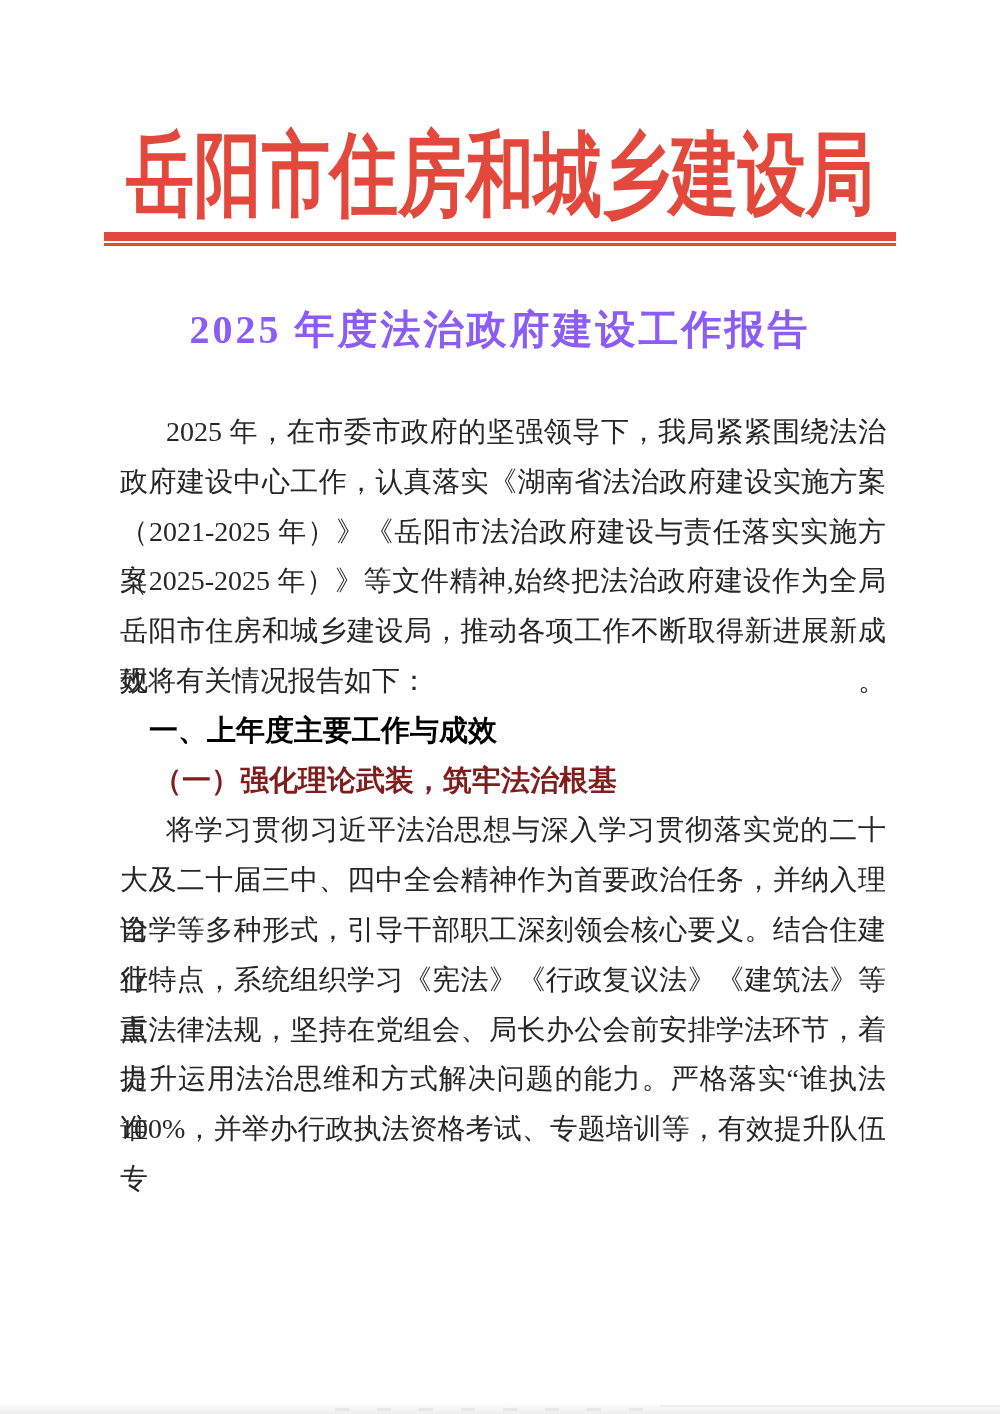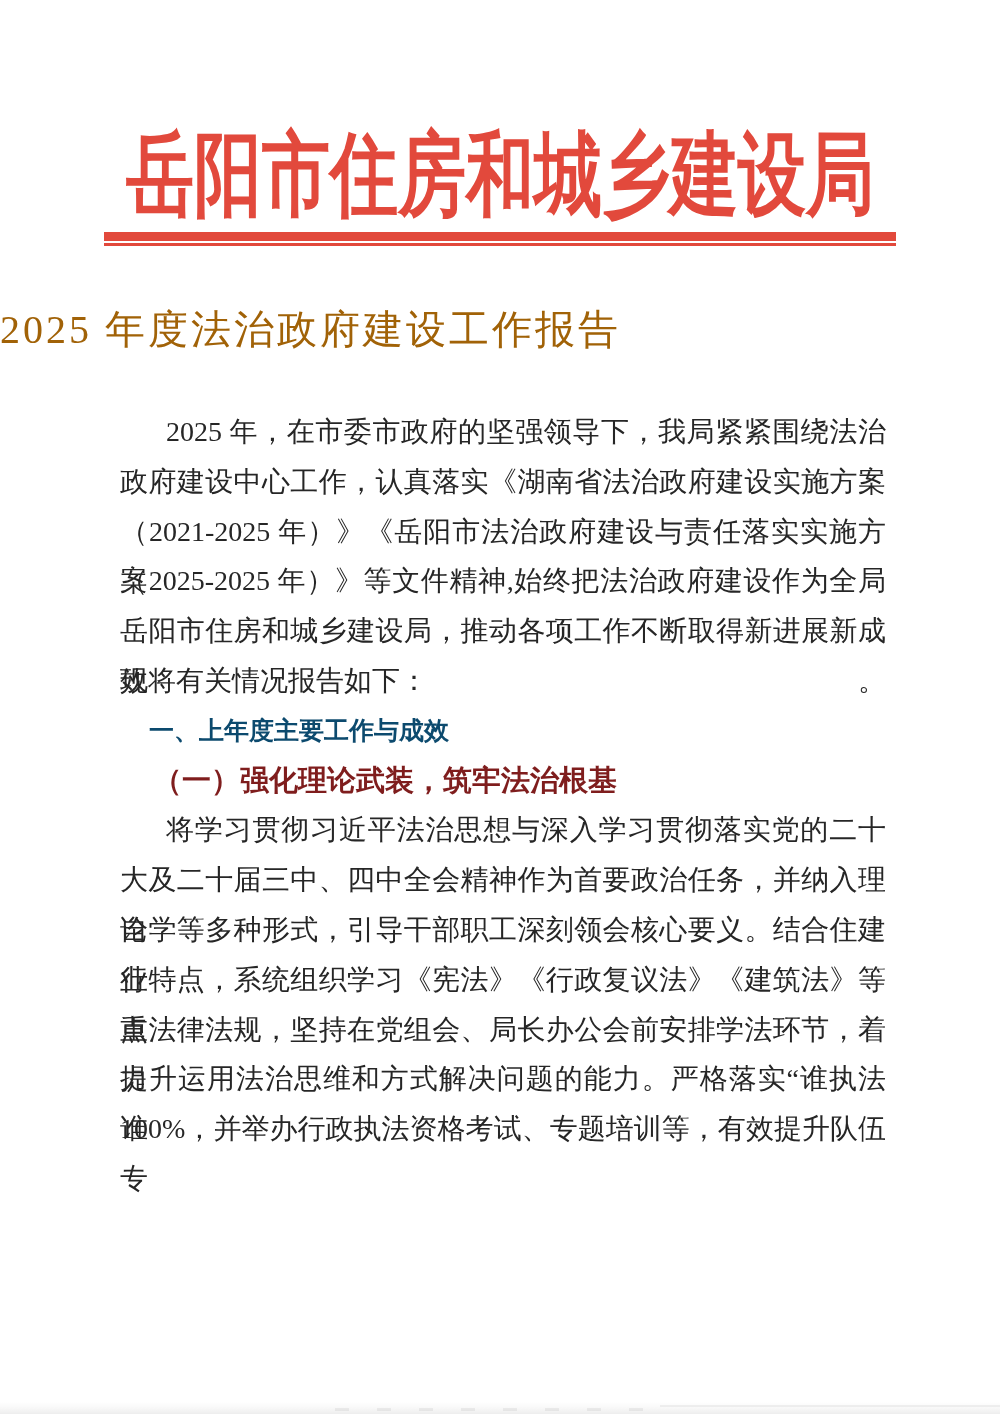--- a/index.html
+++ b/index.html
@@ -40,24 +40,24 @@
     border-top: 9px solid #e2493c;
     border-bottom: 3px solid #e2493c;
     box-sizing: content-box;
   }
   
   .doc-title {
     position: absolute;
     top: 302px;
     left: 0;
     width: 1000px;
-    text-align: left;
+    text-align: center;
     font-size: 40px;
-    font-weight: normal;
-    color: #a16207;
+    font-weight: bold;
+    color: #8b5cf6;
     letter-spacing: 3px;
     white-space: nowrap;
   }
   
   .body-block {
     position: absolute;
     top: 407px;
     left: 120px;
     width: 766px;
     font-size: 28px;
@@ -73,22 +73,22 @@
   .line.fill {
     white-space: normal;
     text-align-last: justify;
   }
   .indent {
     text-indent: 46px;
   }
   .h1 {
     font-family: Liberation Sans, sans-serif;
     font-weight: bold;
-    color: #0c4a6e;
-    font-size: 25px;
+    color: #000000;
+    font-size: 29px;
     text-indent: 29px;
   }
   .h2 {
     font-weight: bold;
     color: #7f1d1d;
     font-size: 29px;
     text-indent: 33px;
   }
   
   .scan-edge {

